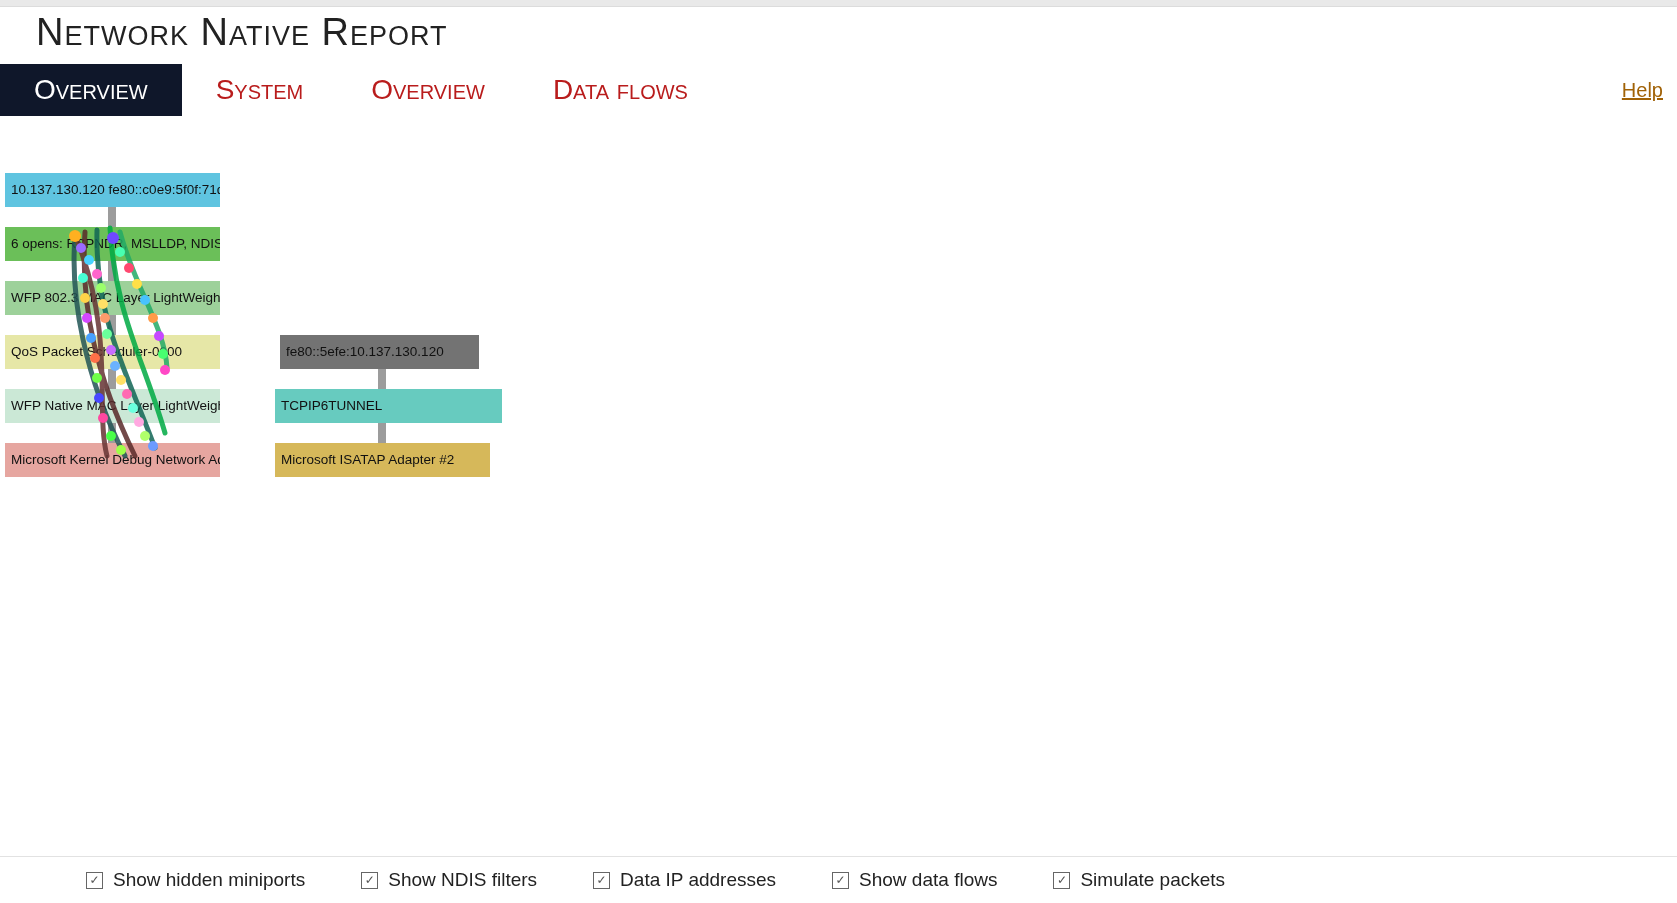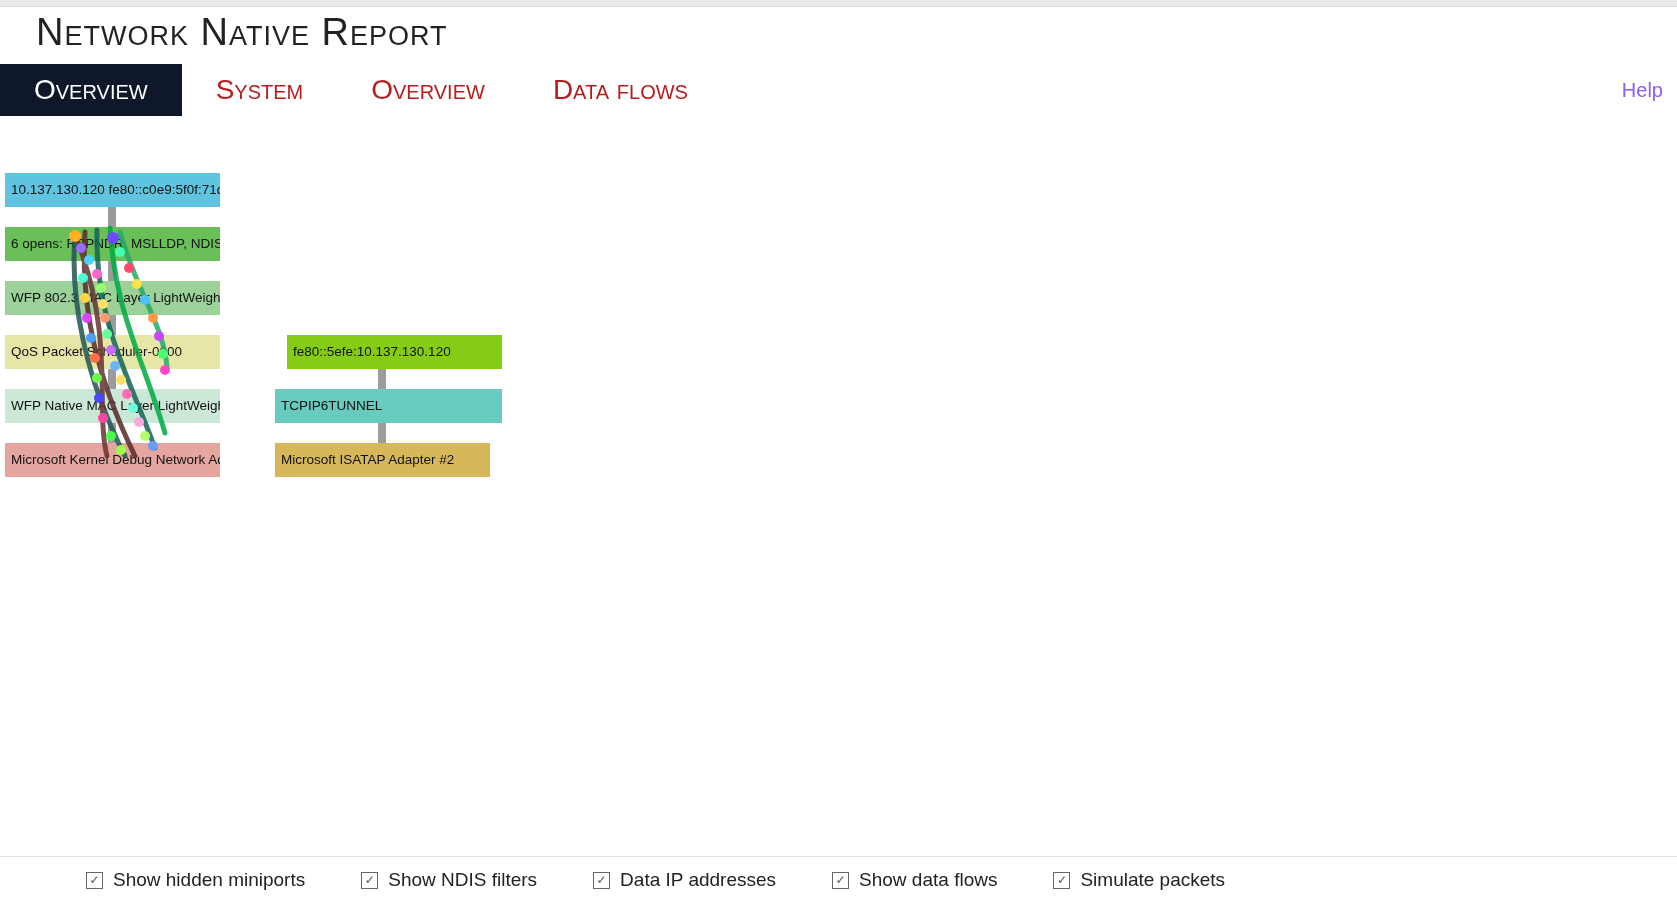--- a/index.html
+++ b/index.html
@@ -1,21 +1,21 @@
 <!DOCTYPE html>
 <html><head>
 <meta charset="utf-8">
 <style>
   html,body{margin:0;padding:0;width:1677px;height:903px;background:#fff;font-family:"Segoe UI Light","Segoe UI",Arial,sans-serif;color:#000;overflow:hidden}
   .top-band{height:6px;background:#e9e9e9;border-bottom:1px solid #dcdcdc}
   .title{font-size:38px;font-variant:small-caps;letter-spacing:1px;padding:4px 0 8px 36px;color:#222;font-weight:300}
   .tabs{display:flex;align-items:center;height:56px}
   .tab{font-size:28px;font-variant:small-caps;padding:10px 34px;color:#b91c1c;cursor:pointer;font-weight:300}
   .tab.active{background:#0f172a;color:#fff}
-  .help{margin-left:auto;margin-right:14px;color:#8b5cf6;font-size:20px;cursor:pointer;font-family:"Segoe UI",Arial,sans-serif}
+  .help{margin-left:auto;margin-right:14px;color:#a16207;text-decoration:underline;font-size:20px;cursor:pointer;font-family:"Segoe UI",Arial,sans-serif}
   .canvas{position:relative;width:100%;height:640px}
   .node{position:absolute;height:34px;line-height:34px;font-size:13.5px;padding-left:6px;white-space:nowrap;overflow:hidden;text-overflow:clip;font-family:"Segoe UI",Arial,sans-serif;color:#111;cursor:pointer;box-sizing:border-box}
   .connector{position:absolute;width:8px;background:#9c9c9c}
   .flow-overlay{position:absolute;pointer-events:none}
   .footer{position:absolute;left:0;right:0;bottom:0;height:46px;border-top:1px solid #e2e2e2;display:flex;align-items:center;gap:56px;padding-left:86px;background:#fff;font-family:"Segoe UI",Arial,sans-serif}
   .check{display:flex;align-items:center;gap:10px;font-size:19px;color:#222;cursor:pointer}
   .box{width:15px;height:15px;border:1px solid #666;display:flex;align-items:center;justify-content:center;font-size:12px;line-height:1;color:#555}
 </style>
 </head>
 <body>
@@ -43,21 +43,21 @@
   <div class="node" style="left:5px;top:55px;width:215px;background:#5fc4e0">10.137.130.120 fe80::c0e9:5f0f:71dd:9</div>
   <div class="node" style="left:5px;top:109px;width:215px;background:#6bbf59">6 opens: RSPNDR, MSLLDP, NDISUIO</div>
   <div class="node" style="left:5px;top:163px;width:215px;background:#9dd19a">WFP 802.3 MAC Layer LightWeight Fi</div>
   <div class="node" style="left:5px;top:217px;width:215px;background:#e6e7a7">QoS Packet Scheduler-0000</div>
   <div class="node" style="left:5px;top:271px;width:215px;background:#cbe8d6">WFP Native MAC Layer LightWeight</div>
   <div class="node" style="left:5px;top:325px;width:215px;background:#e6a6a0">Microsoft Kernel Debug Network Ad</div>
 
   <div class="connector" style="left:378px;top:251px;height:20px"></div>
   <div class="connector" style="left:378px;top:305px;height:20px"></div>
 
-  <div class="node" style="left:287px;top:217px;width:215px;background:#84cc16">fe80::5efe:10.137.130.120</div>
+  <div class="node" style="left:280px;top:217px;width:199px;background:#737373">fe80::5efe:10.137.130.120</div>
   <div class="node" style="left:275px;top:271px;width:227px;background:#67cbbf">TCPIP6TUNNEL</div>
   <div class="node" style="left:275px;top:325px;width:215px;background:#d6b85a">Microsoft ISATAP Adapter #2</div>
 
   <svg class="flow-overlay" style="left:55px;top:100px" width="130" height="250" viewBox="0 0 130 250">
     <g stroke-width="5" fill="none" opacity="0.85" stroke-linecap="round">
       <path d="M20 18 C15 80 30 160 70 238" stroke="#255"></path>
       <path d="M30 14 C25 90 42 160 80 238" stroke="#5a2a2a"></path>
       <path d="M42 12 C40 100 70 150 100 230" stroke="#165"></path>
       <path d="M55 10 C60 95 88 140 110 215" stroke="#0a4"></path>
       <path d="M65 14 C80 70 110 110 112 150" stroke="#2a6"></path>

